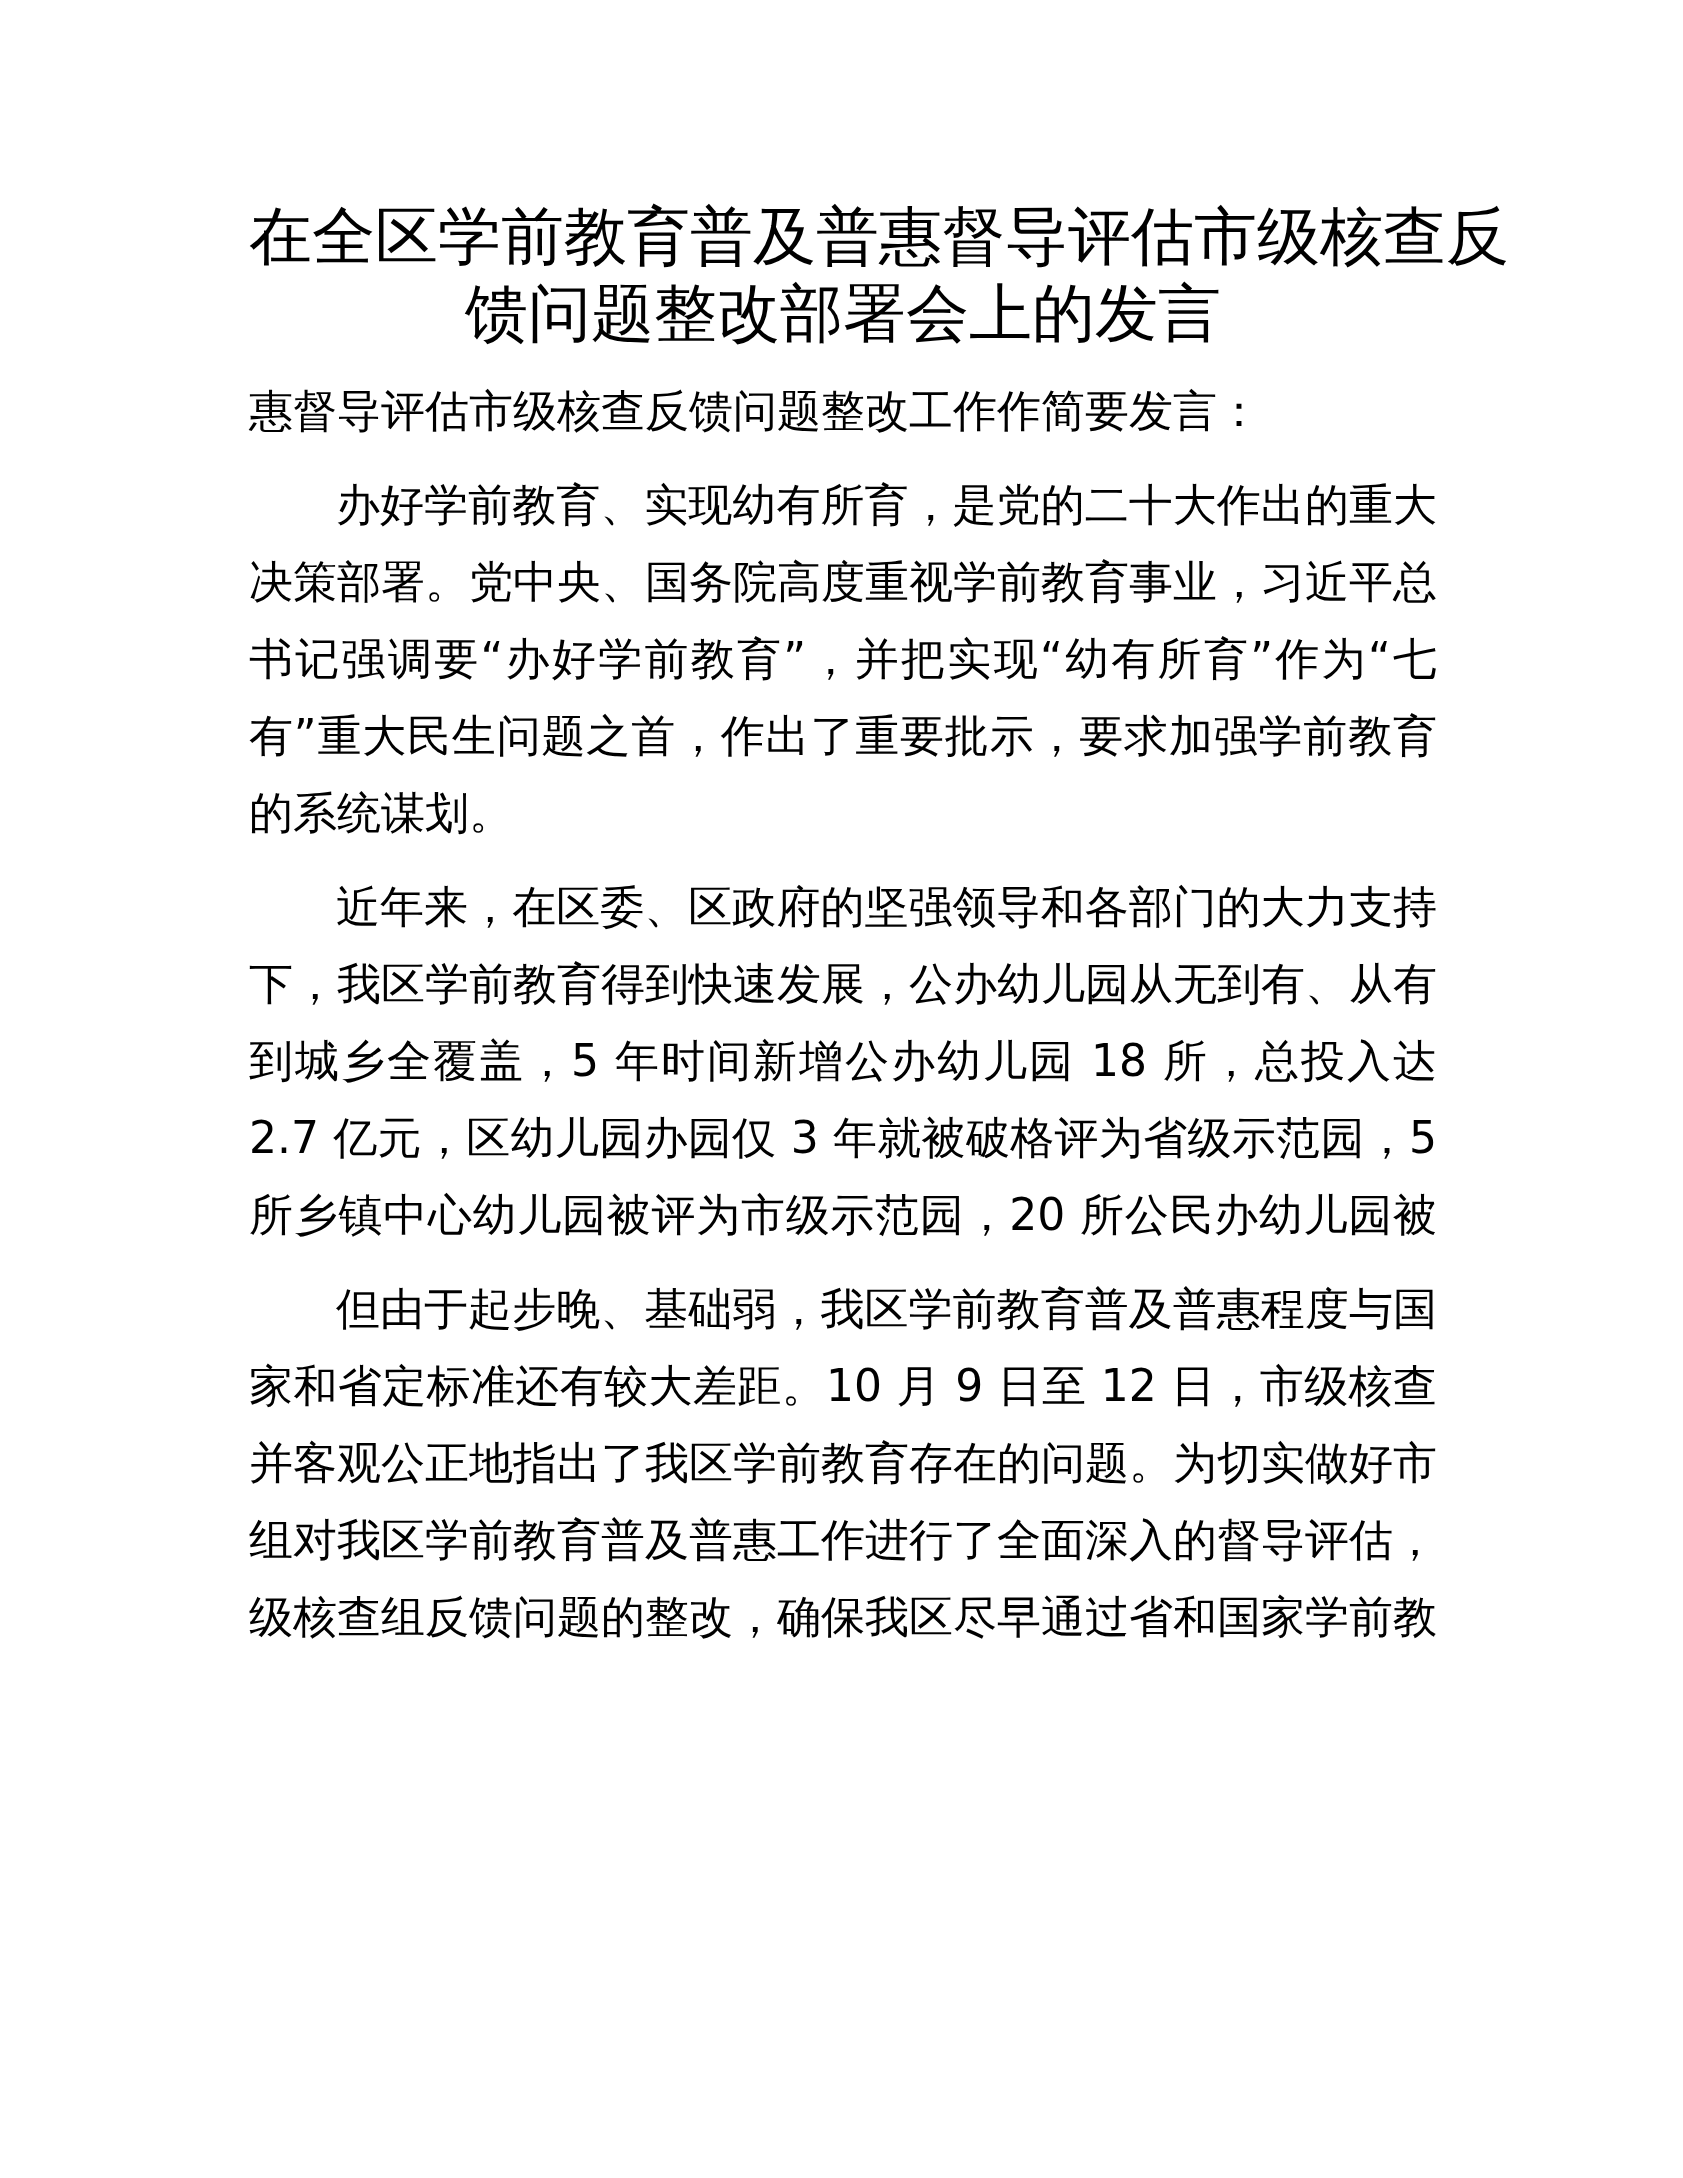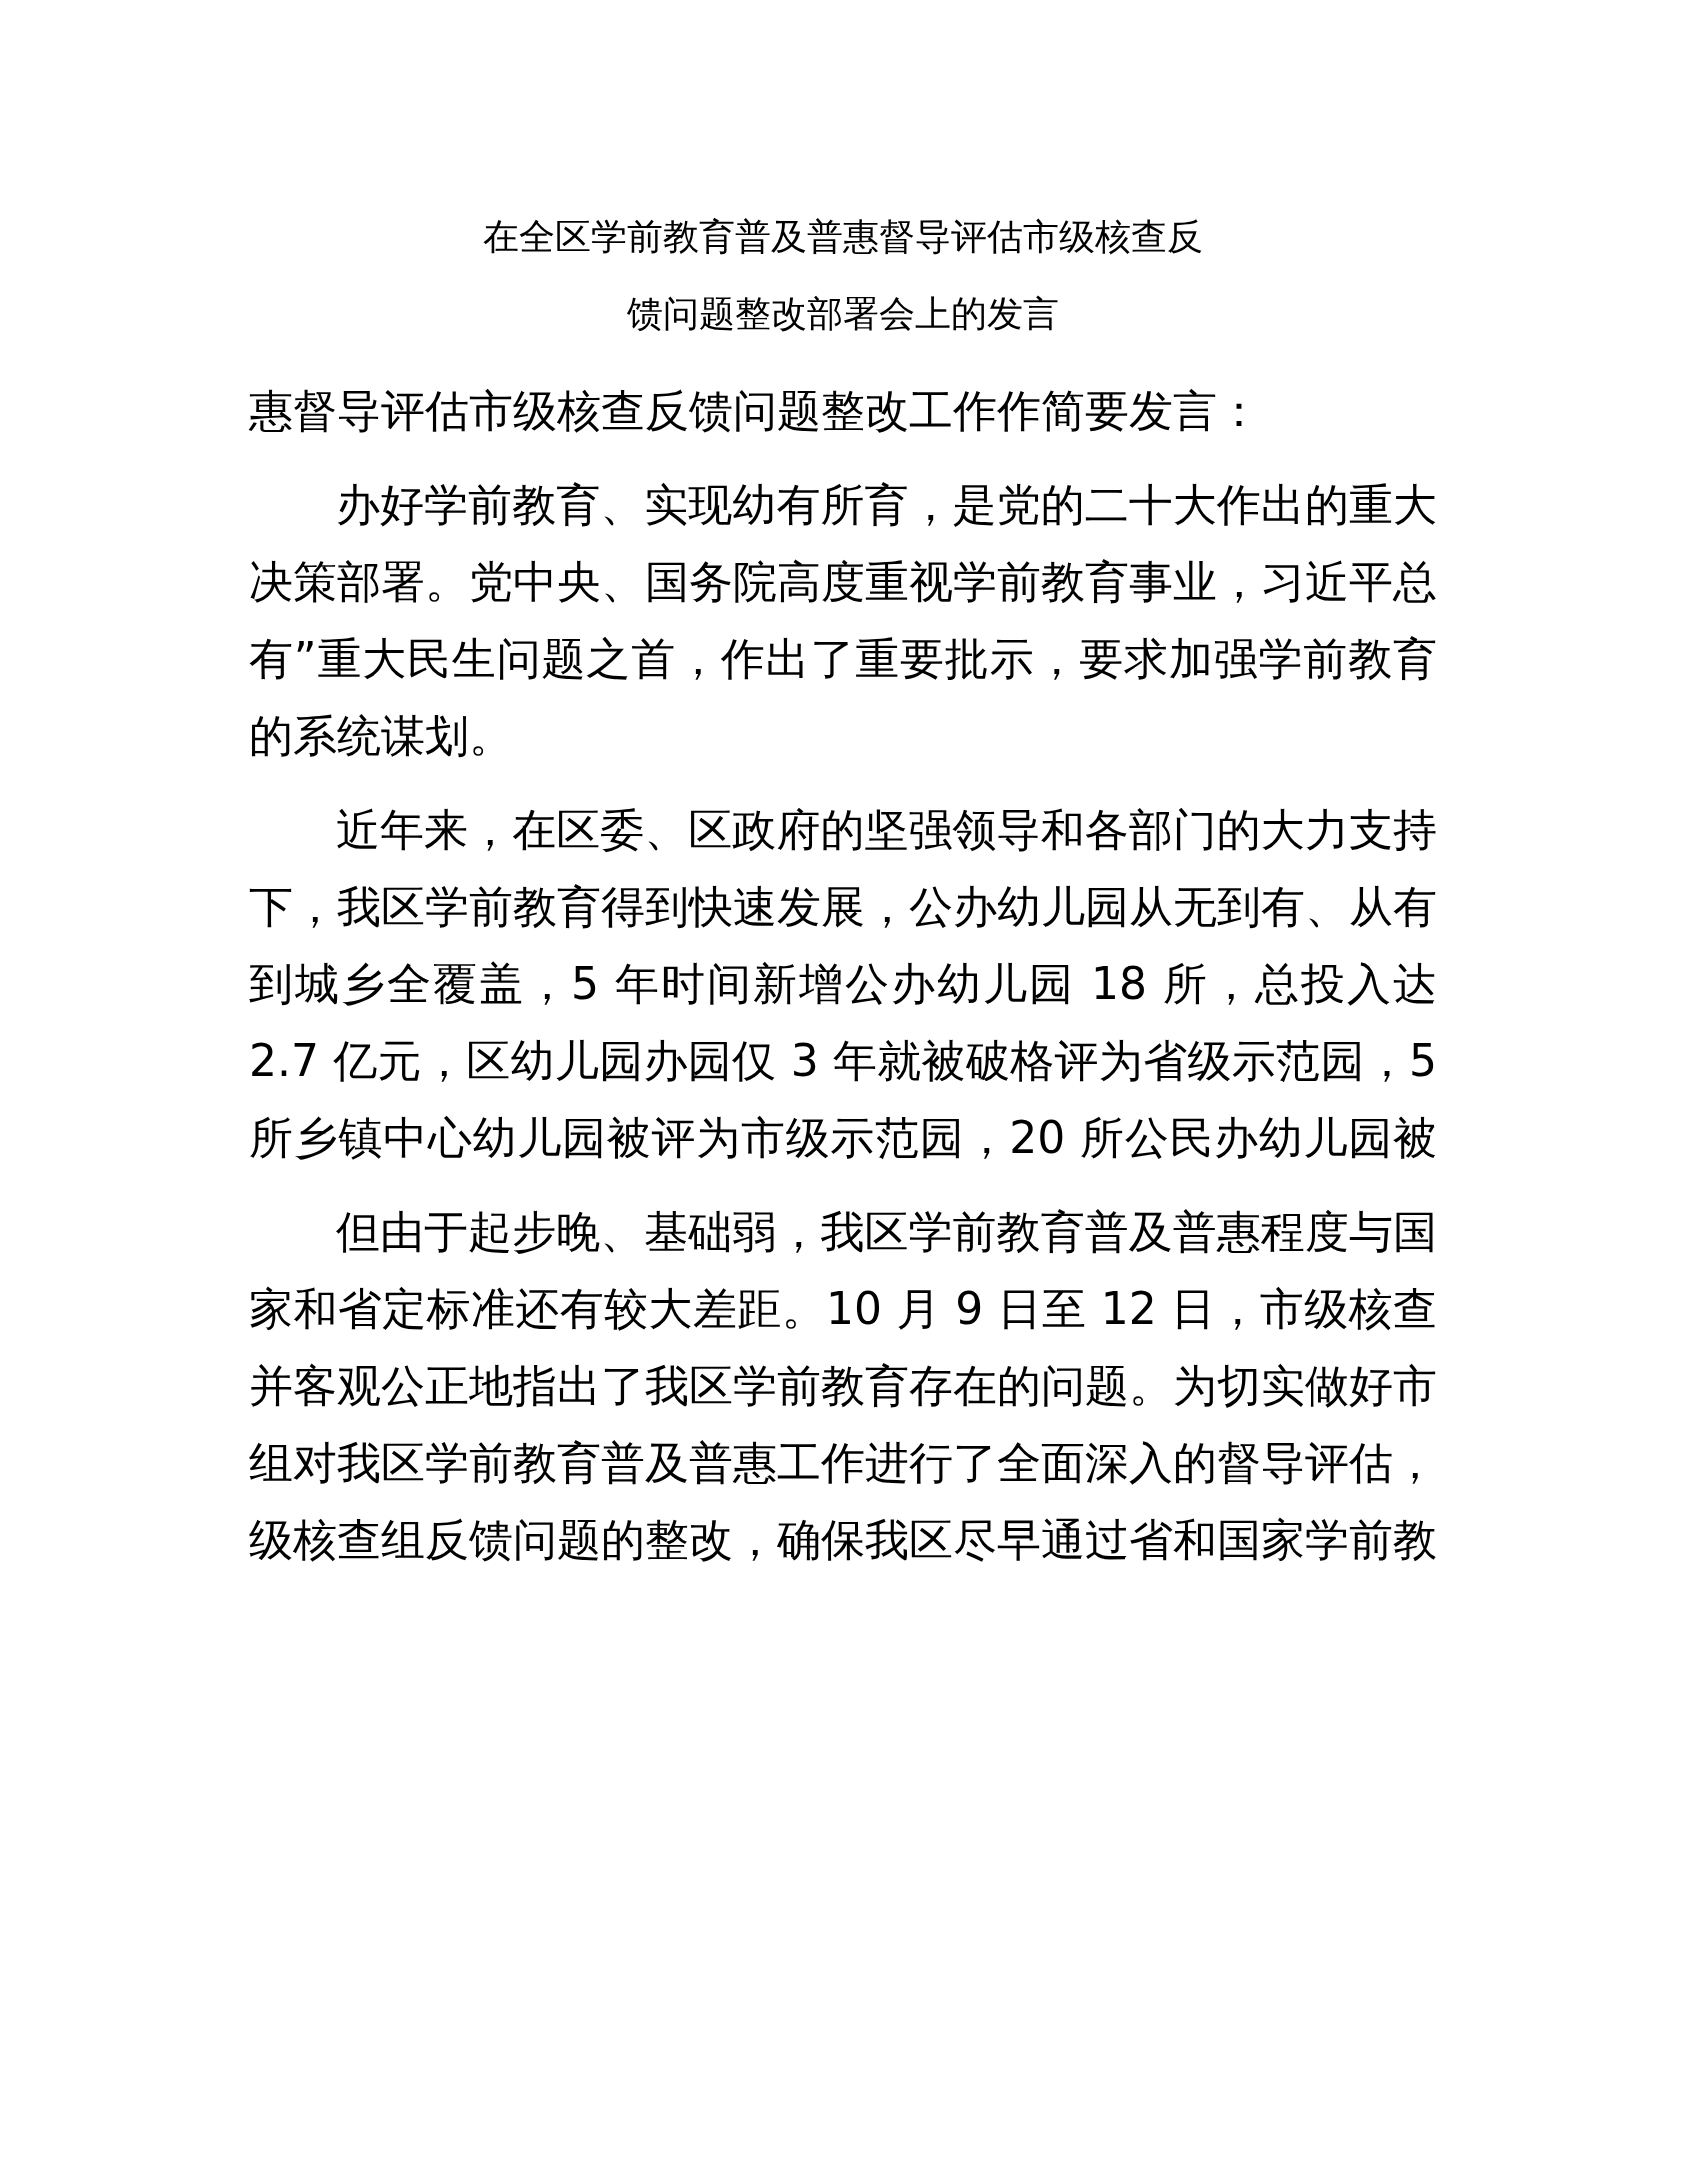--- a/index.html
+++ b/index.html
@@ -15,21 +15,21 @@
     color: #000000;
     font-family: "DejaVu Sans", "Liberation Sans", sans-serif;
   }
   .page {
     position: absolute;
     left: 249px;
     top: 198px;
     width: 1188px;
   }
   .title {
-    font-size: 36px;
+    font-size: 63px;
     line-height: 77px;
     text-align: center;
     margin: 0 0 20px 0;
     font-weight: normal;
   }
   .title .tline {
     display: block;
     white-space: nowrap;
   }
   .para {
@@ -60,20 +60,21 @@
     <span class="tline">馈问题整改部署会上的发言</span>
   </h1>
 
   <div class="para">
     <span class="line last">惠督导评估市级核查反馈问题整改工作作简要发言：</span>
   </div>
 
   <div class="para">
     <span class="line first">办好学前教育、实现幼有所育，是党的二十大作出的重大</span>
     <span class="line">决策部署。党中央、国务院高度重视学前教育事业，习近平总</span>
+    <span class="line">书记强调要“办好学前教育”，并把实现“幼有所育”作为“七</span>
     <span class="line">有”重大民生问题之首，作出了重要批示，要求加强学前教育</span>
     <span class="line last">的系统谋划。</span>
   </div>
 
   <div class="para">
     <span class="line first">近年来，在区委、区政府的坚强领导和各部门的大力支持</span>
     <span class="line">下，我区学前教育得到快速发展，公办幼儿园从无到有、从有</span>
     <span class="line">到城乡全覆盖，5 年时间新增公办幼儿园 18 所，总投入达</span>
     <span class="line">2.7 亿元，区幼儿园办园仅 3 年就被破格评为省级示范园，5</span>
     <span class="line">所乡镇中心幼儿园被评为市级示范园，20 所公民办幼儿园被</span>

